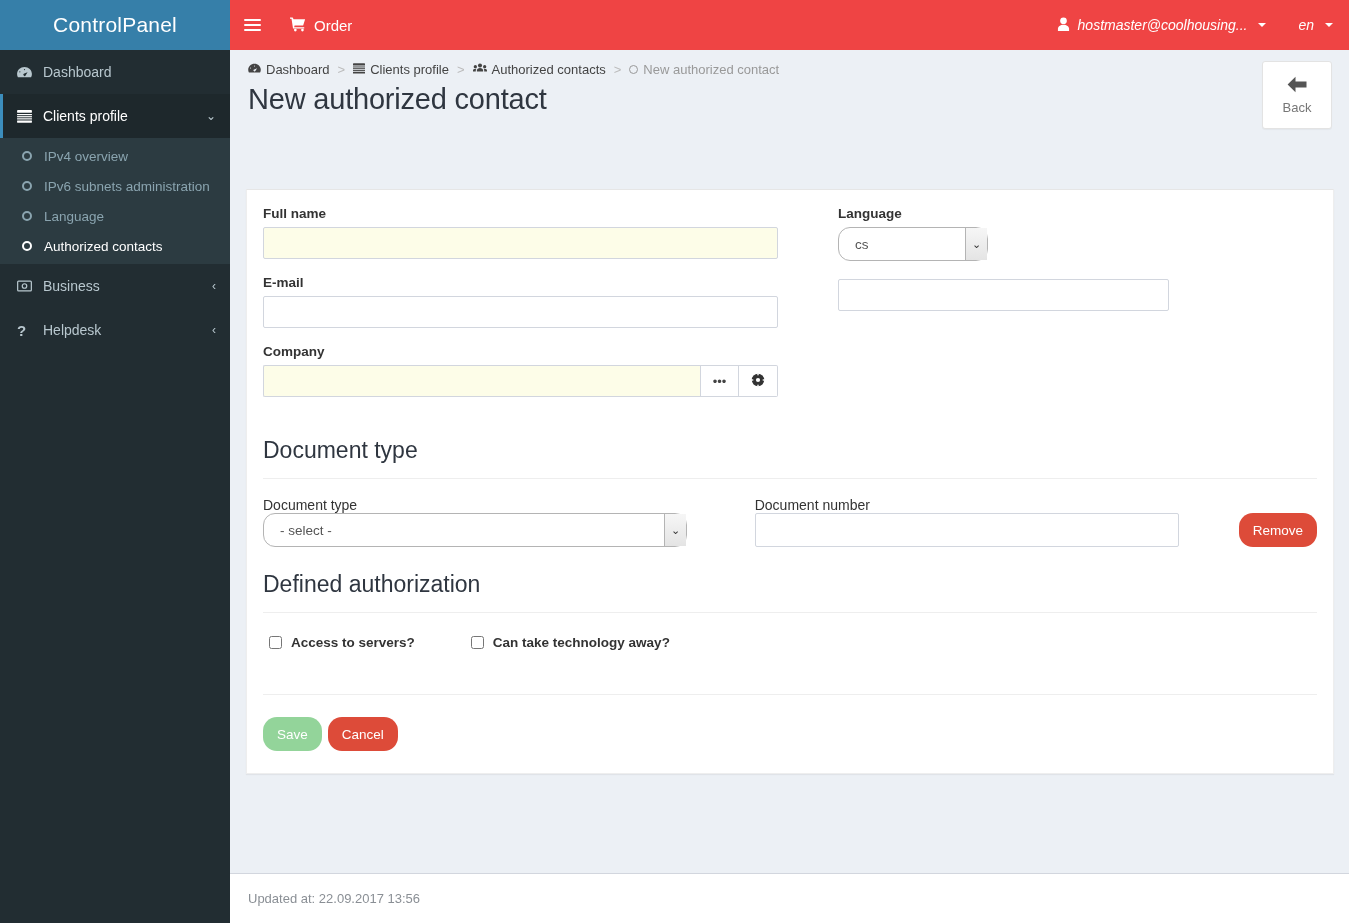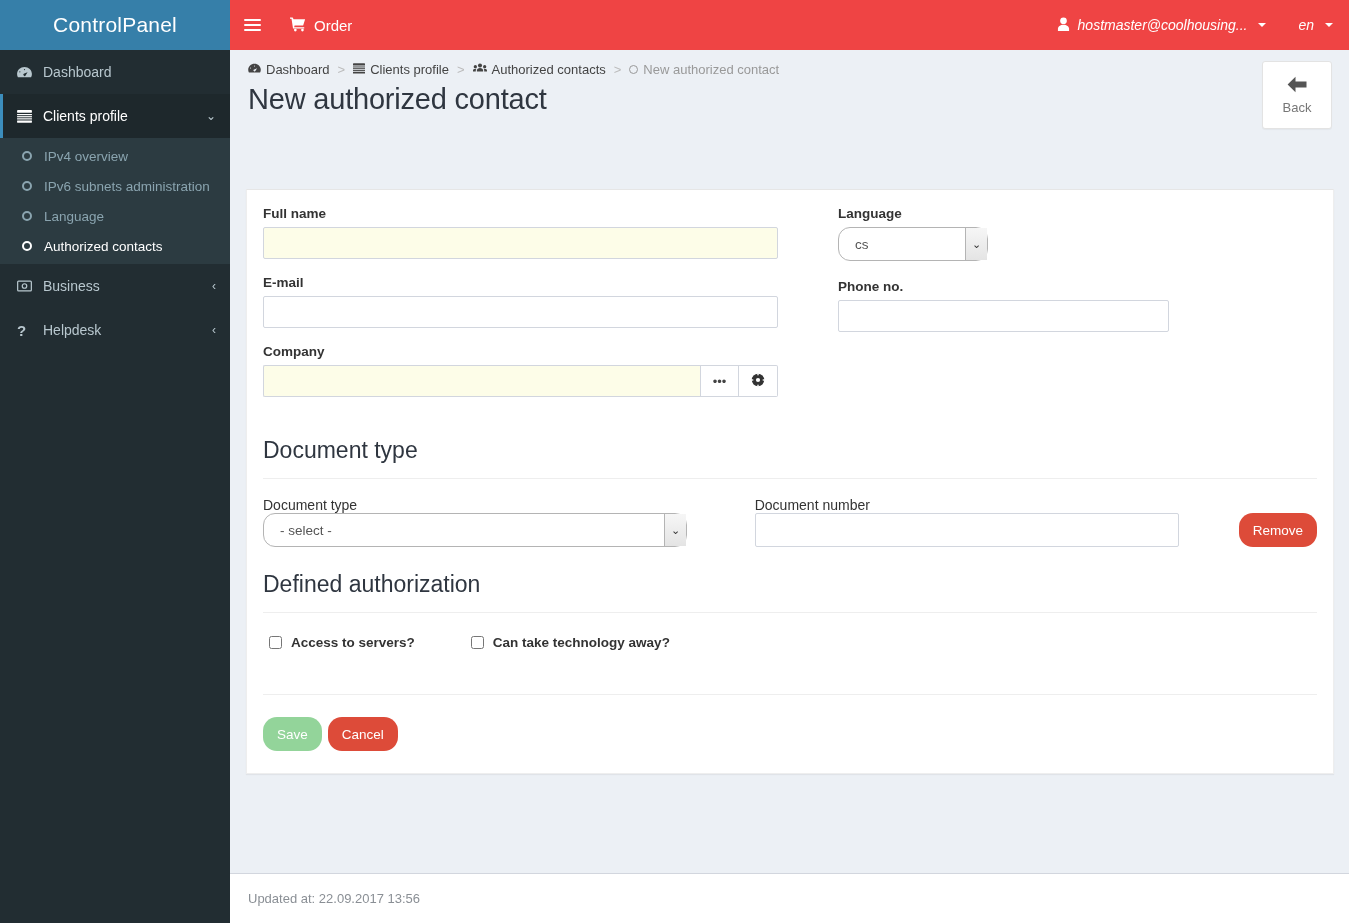--- a/index.html
+++ b/index.html
@@ -463,21 +463,20 @@
             <label class="lbl">Language</label>
             <div class="sel-wrap">
               <select class="sel lang">
                 <option>cs</option>
               </select>
               <span class="sel-btn">⌄</span>
             </div>
           </div>
 
           <div class="fg" style="margin-top:18px;">
-            <label class="lbl">Phone no.</label>
             <input class="inp phone" type="text" value="" style="">
           </div>
 
         </div>
       </div>
 
       <div class="sec-title">Document type</div>
 
       <div class="doc-row">
         <div>

